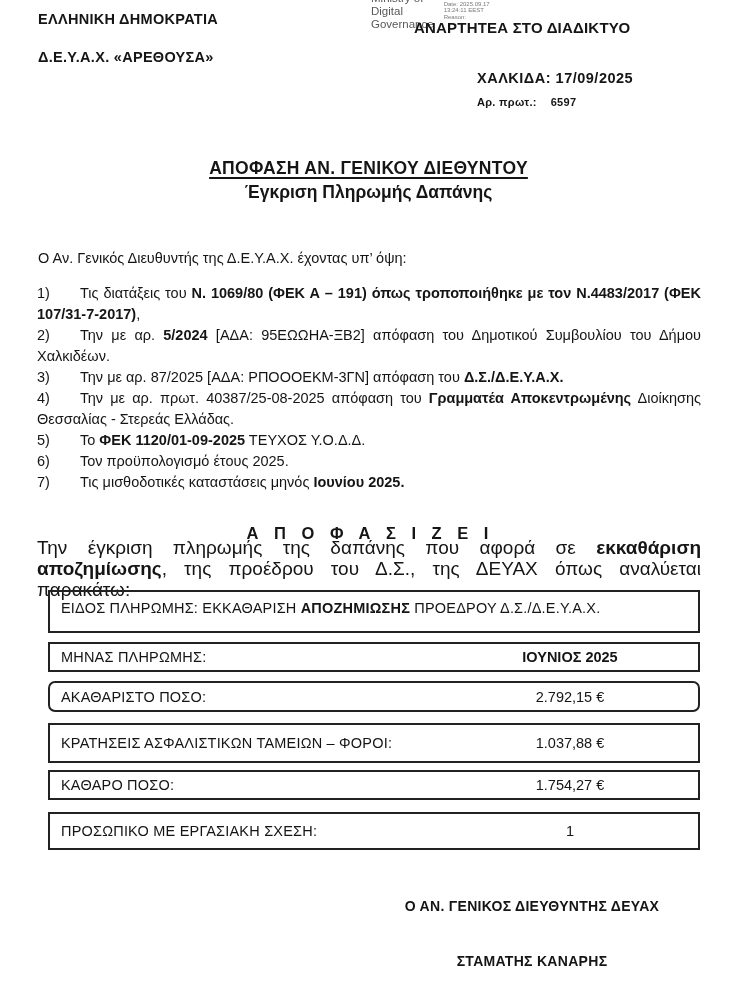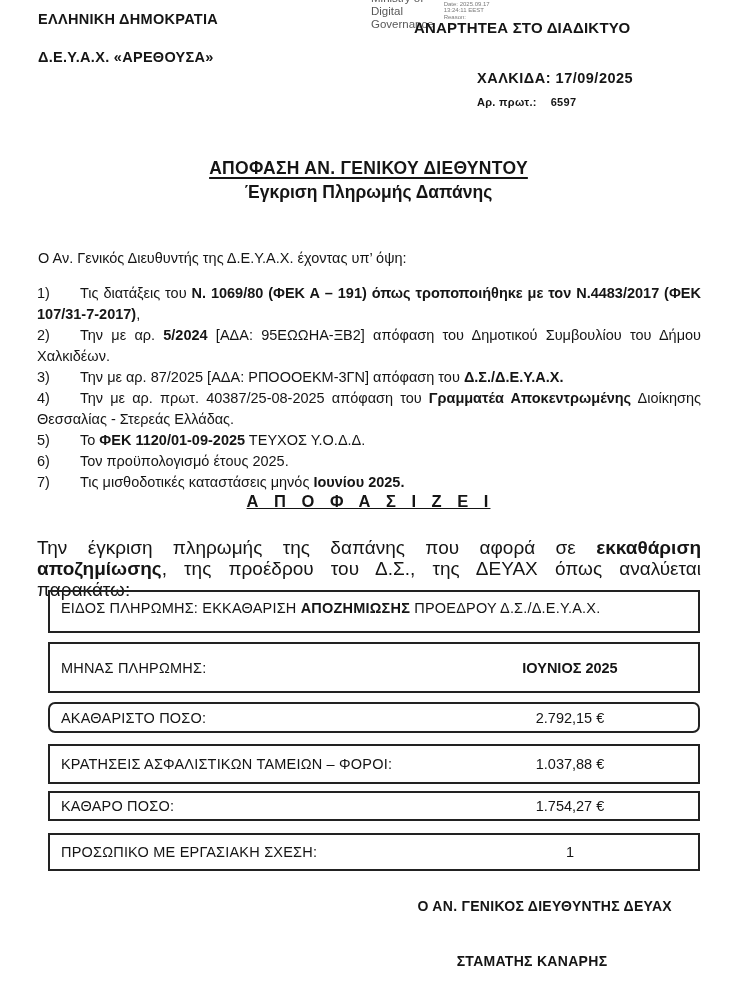--- a/index.html
+++ b/index.html
@@ -99,29 +99,29 @@
 <div class="abs" id="considerations">
     <div class="cons-item"><span class="num">1)</span><span>Τις  διατάξεις του </span><span class="b">Ν. 1069/80 (ΦΕΚ Α – 191) όπως τροποποιήθηκε με τον Ν.4483/2017 (ΦΕΚ 107/31-7-2017)</span><span>,</span></div>
     <div class="cons-item"><span class="num">2)</span><span>Την με αρ. </span><span class="b">5/2024</span><span> [ΑΔΑ: 95ΕΩΩΗΑ-ΞΒ2] απόφαση του Δημοτικού Συμβουλίου του Δήμου Χαλκιδέων.</span></div>
     <div class="cons-item"><span class="num">3)</span><span>Την με αρ. 87/2025 [ΑΔΑ: ΡΠΟΟΟΕΚΜ-3ΓΝ] απόφαση του </span><span class="b">Δ.Σ./Δ.Ε.Υ.Α.Χ.</span></div>
     <div class="cons-item"><span class="num">4)</span><span>Την  με  αρ.  πρωτ.  40387/25-08-2025  απόφαση  του  </span><span class="b">Γραμματέα Αποκεντρωμένης</span><span> Διοίκησης Θεσσαλίας - Στερεάς Ελλάδας.</span></div>
     <div class="cons-item"><span class="num">5)</span><span>Το </span><span class="b">ΦΕΚ  1120/01-09-2025</span><span> ΤΕΥΧΟΣ Υ.Ο.Δ.Δ.</span></div>
     <div class="cons-item"><span class="num">6)</span><span>Τον προϋπολογισμό έτους 2025.</span></div>
     <div class="cons-item"><span class="num">7)</span><span>Τις μισθοδοτικές καταστάσεις μηνός </span><span class="b">Ιουνίου 2025.</span></div>
   </div>
 
-<div class="abs decision-heading" style="top:492px;text-decoration:underline;">Α Π Ο Φ Α Σ Ι Ζ Ε Ι</div>
+<div class="abs decision-heading" style="top:524px;">Α Π Ο Φ Α Σ Ι Ζ Ε Ι</div>
 
 <div class="abs decision-par" style="left:37px; top:537px; width:664px;"><span>Την έγκριση πληρωμής της δαπάνης που αφορά σε </span><span class="b">εκκαθάριση αποζημίωσης</span><span>, της προέδρου του Δ.Σ., της  ΔΕΥΑΧ  όπως  αναλύεται παρακάτω:</span></div>
 
 <div class="abs" id="boxes">
   <div class="box type-box">
     <div class="lbl"><span>ΕΙΔΟΣ ΠΛΗΡΩΜΗΣ: ΕΚΚΑΘΑΡΙΣΗ  </span><span class="b">ΑΠΟΖΗΜΙΩΣΗΣ</span><span>  ΠΡΟΕΔΡΟΥ Δ.Σ./Δ.Ε.Υ.Α.Χ.</span></div>
   </div>
-<div class="box" style="height: 51px; margin-bottom: 9px;">
+<div class="box" style="height: 30px; margin-bottom: 9px;">
       <div class="lbl">ΜΗΝΑΣ ΠΛΗΡΩΜΗΣ:</div>
       <div class="val b">ΙΟΥΝΙΟΣ  2025</div>
     </div>
     <div class="box" style="height: 31px; margin-bottom: 11px; border-radius: 7px;">
       <div class="lbl">ΑΚΑΘΑΡΙΣΤΟ ΠΟΣΟ:</div>
       <div class="val">2.792,15 €</div>
     </div>
     <div class="box" style="height: 40px; margin-bottom: 7px;">
       <div class="lbl">ΚΡΑΤΗΣΕΙΣ ΑΣΦΑΛΙΣΤΙΚΩΝ ΤΑΜΕΙΩΝ – ΦΟΡΟΙ:</div>
       <div class="val">1.037,88 €</div>
@@ -129,14 +129,14 @@
     <div class="box" style="height: 30px; margin-bottom: 12px;">
       <div class="lbl">ΚΑΘΑΡΟ ΠΟΣΟ:</div>
       <div class="val">1.754,27 €</div>
     </div>
     <div class="box" style="height: 38px; margin-bottom: 0px;">
       <div class="lbl">ΠΡΟΣΩΠΙΚΟ ΜΕ ΕΡΓΑΣΙΑΚΗ ΣΧΕΣΗ:</div>
       <div class="val">1</div>
     </div>
   </div>
 
-<div class="abs sig" style="left:392px; top:898px; width:280px;text-align:right;">Ο ΑΝ. ΓΕΝΙΚΟΣ ΔΙΕΥΘΥΝΤΗΣ ΔΕΥΑΧ</div>
+<div class="abs sig" style="left:392px; top:898px; width:280px;">Ο ΑΝ. ΓΕΝΙΚΟΣ ΔΙΕΥΘΥΝΤΗΣ ΔΕΥΑΧ</div>
 <div class="abs sig" style="left:392px; top:953px; width:280px;">ΣΤΑΜΑΤΗΣ ΚΑΝΑΡΗΣ</div>
 
 </body></html>

